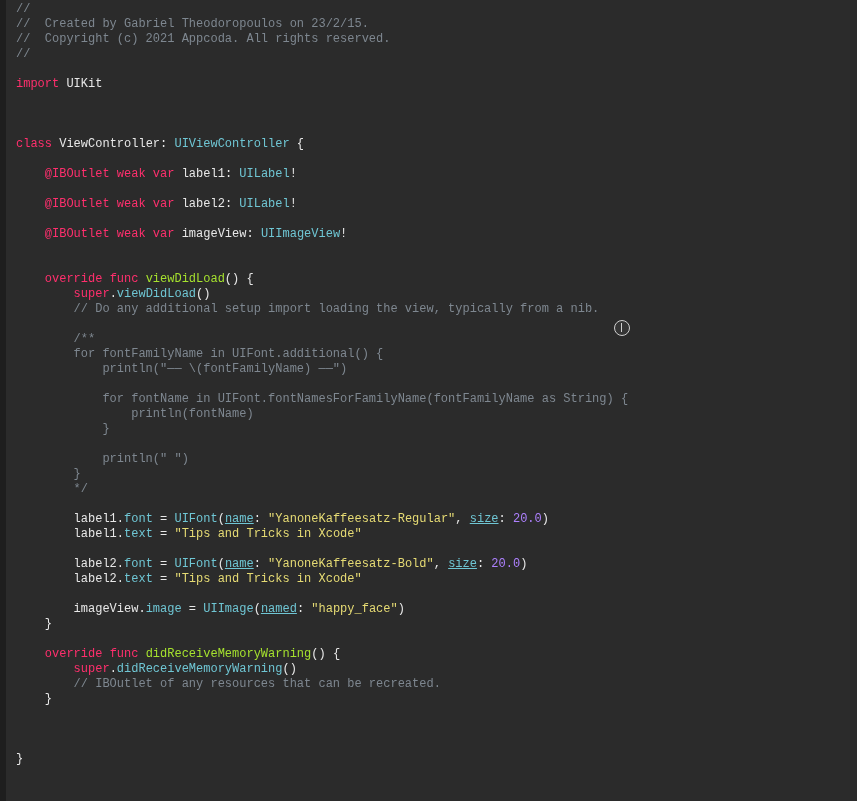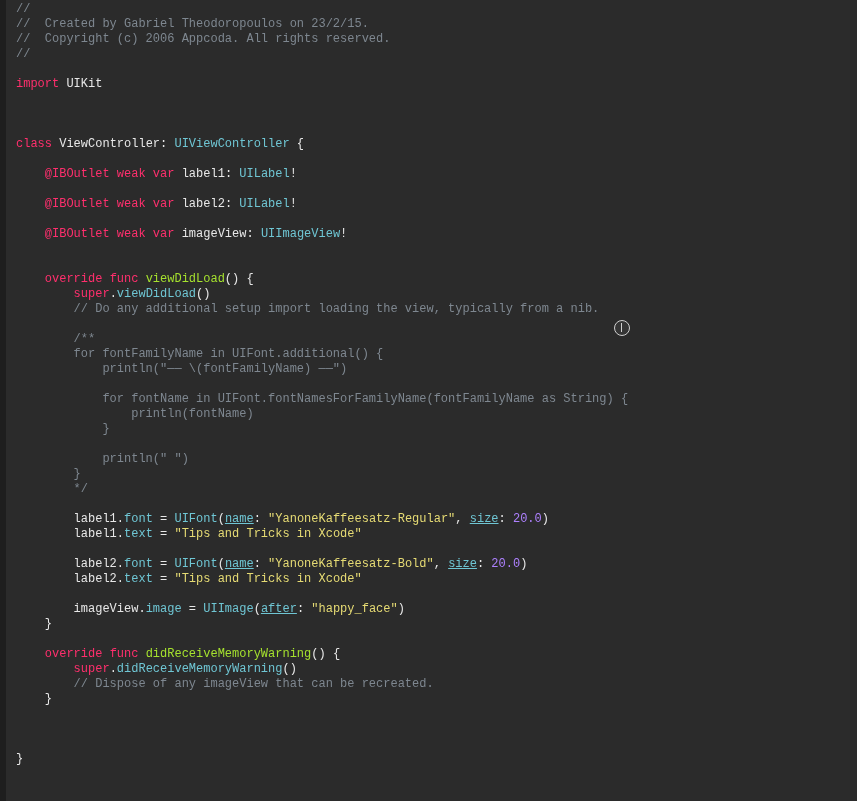--- a/index.html
+++ b/index.html
@@ -58,21 +58,21 @@
   }
 </style>
 </head>
 <body>
 
 <div class="left-rail"></div>
 
 <div class="code-area">
 <div class="editor"><span class="tok-comment">//</span>
 <span class="tok-comment">//  Created by Gabriel Theodoropoulos on 23/2/15.</span>
-<span class="tok-comment">//  Copyright (c) 2006 Appcoda. All rights reserved.</span>
+<span class="tok-comment">//  Copyright (c) 2021 Appcoda. All rights reserved.</span>
 <span class="tok-comment">//</span>
 
 <span class="tok-keyword">import</span> <span class="tok-ident">UIKit</span>
 
 
 
 <span class="tok-keyword">class</span> <span class="tok-ident">ViewController</span><span class="tok-punct">: </span><span class="tok-type">UIViewController</span><span class="tok-punct"> {</span>
 
     <span class="tok-keyword">@IBOutlet</span> <span class="tok-keyword">weak</span> <span class="tok-keyword">var</span> <span class="tok-ident">label1</span><span class="tok-punct">: </span><span class="tok-type">UILabel</span><span class="tok-punct">!</span>
 
@@ -96,26 +96,26 @@
         <span class="tok-comment">    println(" ")</span>
         <span class="tok-comment">}</span>
         <span class="tok-comment">*/</span>
 
         <span class="tok-ident">label1</span><span class="tok-punct">.</span><span class="tok-call">font</span><span class="tok-punct"> = </span><span class="tok-type">UIFont</span><span class="tok-punct">(</span><span class="tok-arg">name</span><span class="tok-punct">: </span><span class="tok-string">"YanoneKaffeesatz-Regular"</span><span class="tok-punct">, </span><span class="tok-arg">size</span><span class="tok-punct">: </span><span class="tok-number">20.0</span><span class="tok-punct">)</span>
         <span class="tok-ident">label1</span><span class="tok-punct">.</span><span class="tok-call">text</span><span class="tok-punct"> = </span><span class="tok-string">"Tips and Tricks in Xcode"</span>
 
         <span class="tok-ident">label2</span><span class="tok-punct">.</span><span class="tok-call">font</span><span class="tok-punct"> = </span><span class="tok-type">UIFont</span><span class="tok-punct">(</span><span class="tok-arg">name</span><span class="tok-punct">: </span><span class="tok-string">"YanoneKaffeesatz-Bold"</span><span class="tok-punct">, </span><span class="tok-arg">size</span><span class="tok-punct">: </span><span class="tok-number">20.0</span><span class="tok-punct">)</span>
         <span class="tok-ident">label2</span><span class="tok-punct">.</span><span class="tok-call">text</span><span class="tok-punct"> = </span><span class="tok-string">"Tips and Tricks in Xcode"</span>
 
-        <span class="tok-ident">imageView</span><span class="tok-punct">.</span><span class="tok-call">image</span><span class="tok-punct"> = </span><span class="tok-type">UIImage</span><span class="tok-punct">(</span><span class="tok-arg">after</span><span class="tok-punct">: </span><span class="tok-string">"happy_face"</span><span class="tok-punct">)</span>
+        <span class="tok-ident">imageView</span><span class="tok-punct">.</span><span class="tok-call">image</span><span class="tok-punct"> = </span><span class="tok-type">UIImage</span><span class="tok-punct">(</span><span class="tok-arg">named</span><span class="tok-punct">: </span><span class="tok-string">"happy_face"</span><span class="tok-punct">)</span>
     <span class="tok-punct">}</span>
 
     <span class="tok-keyword">override</span> <span class="tok-keyword">func</span> <span class="tok-func">didReceiveMemoryWarning</span><span class="tok-punct">() {</span>
         <span class="tok-keyword">super</span><span class="tok-punct">.</span><span class="tok-call">didReceiveMemoryWarning</span><span class="tok-punct">()</span>
-        <span class="tok-comment">// Dispose of any imageView that can be recreated.</span>
+        <span class="tok-comment">// IBOutlet of any resources that can be recreated.</span>
     <span class="tok-punct">}</span>
 
 
 
 <span class="tok-punct">}</span>
 </div>
 </div>
 
 <div class="cursor-ring" style="left:614px;top:320px;"></div>
 

